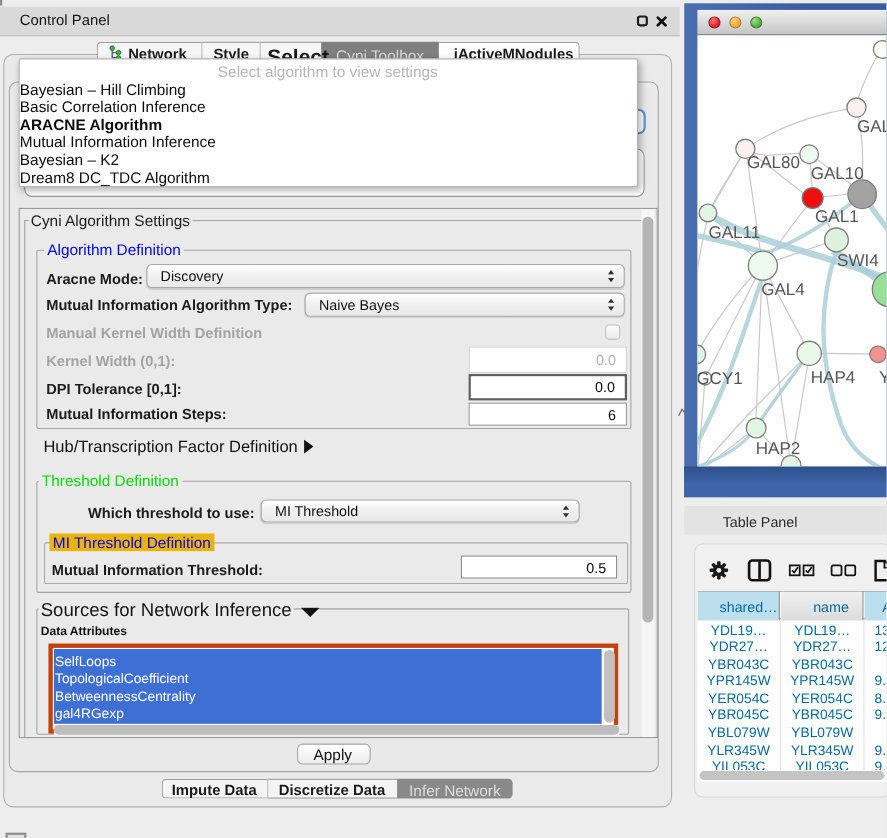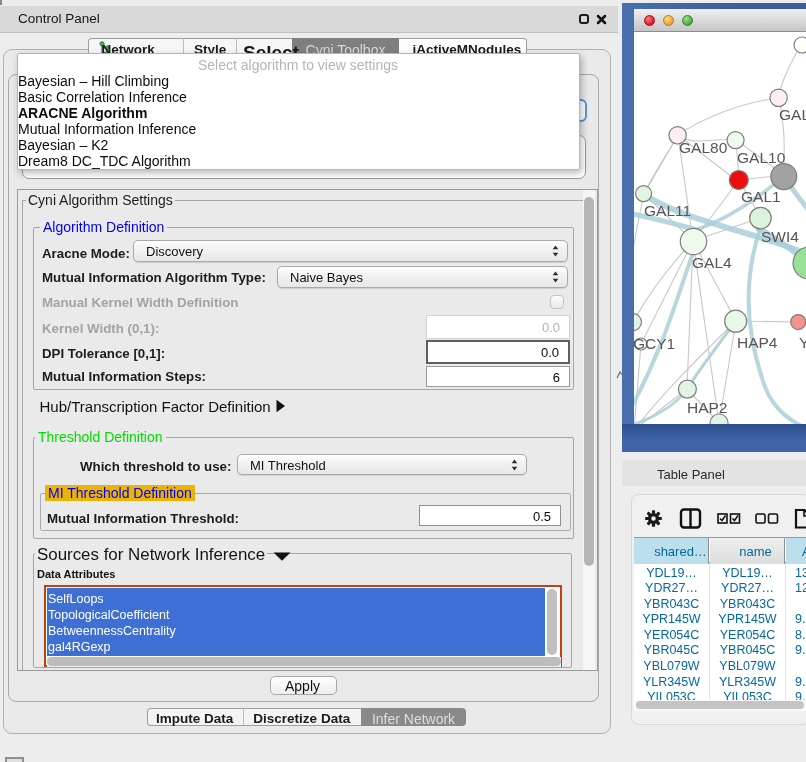--- a/index.html
+++ b/index.html
@@ -42,21 +42,21 @@
   <div class="abs" style="left:95.5px;top:0;width:53px;height:21.5px;background:#f6f6f6;border-top:1px solid #9d9d9d;border-bottom:1px solid #9d9d9d;border-left:1px solid #bdbdbd;"></div>
   <div class="abs" style="left:148.5px;top:0;width:55.8px;height:21.5px;background:#f6f6f6;border-top:1px solid #9d9d9d;border-bottom:1px solid #9d9d9d;border-left:1px solid #bdbdbd;"></div>
   <div class="abs" style="left:204.3px;top:0;width:107.4px;height:21.5px;background:#7f7f7f;"></div>
   <div class="abs" style="left:311.7px;top:0;width:127.8px;height:21.5px;background:#fdfdfd;border:1px solid #9d9d9d;border-left:none;border-radius:0 4px 4px 0;"></div>
   <svg class="abs" style="left:11px;top:2px;" width="12" height="15" viewBox="0 0 12 15">
     <path d="M3 5 L3 12.5 M3 7.8 L7 7.8 M3 12.5 L7 12.5" stroke="#4a5d80" stroke-width="1.2" fill="none"></path>
     <circle cx="3" cy="3.8" r="2.1" fill="#44b34c" stroke="#2a7a30" stroke-width="0.9"></circle>
     <circle cx="8.7" cy="7.8" r="2.1" fill="#44b34c" stroke="#2a7a30" stroke-width="0.9"></circle>
     <circle cx="8.7" cy="12.8" r="2.1" fill="#44b34c" stroke="#2a7a30" stroke-width="0.9"></circle>
   </svg>
-  <div class="abs" style="left:14px;top:4px;font-size:13.5px;font-weight:600;color:#1a1a1a;">Network</div>
+  <div class="abs" style="left:29px;top:4px;font-size:13.5px;font-weight:600;color:#1a1a1a;">Network</div>
   <div class="abs" style="left:106.5px;top:4px;font-size:13.5px;font-weight:600;color:#1a1a1a;">Style</div>
   <div class="abs" style="left:155.5px;top:4px;font-size:19px;font-weight:600;color:#1a1a1a;">Select</div>
   <div class="abs" style="left:204.3px;top:4px;width:107.4px;text-align:center;font-size:14px;color:#d9d9d9;">Cyni Toolbox</div>
   <div class="abs" style="left:325px;top:4px;font-size:13.5px;font-weight:600;color:#1a1a1a;">jActiveMNodules</div>
 </div>
 
 <div class="abs" style="left:17px;top:189px;width:581px;height:482px;border:1px solid #9a9a9a;background:#eaeaea;"></div>
 
 <div class="abs" style="left:22px;top:200px;width:561px;height:470px;border:1px solid #a5a5a5;border-bottom:none;border-right:none;"></div>
 <div class="abs" style="left:26px;top:192px;background:#eaeaea;padding:0 2px;font-size:14px;color:#1c1c1c;">Cyni Algorithm Settings</div>
@@ -121,21 +121,21 @@
   </div>
 
 <div class="abs group" style="left:33px;top:553px;width:539px;height:115px;">
   <div class="gtitle" style="left:1px;color:#141414;font-size:16.9px;top:-9px;padding:0 2px;">Sources for Network Inference</div>
 </div>
 <svg class="abs" style="left:272.5px;top:551.5px;" width="18" height="9" viewBox="0 0 18 9">
     <path d="M0.5 0.5 L17.5 0.5 L9 8.8 Z" fill="#111"></path>
   </svg>
 <div class="abs" style="left:37px;top:568px;font-size:11px;font-weight:bold;color:#111;">Data Attributes</div>
 
-<div class="abs" style="left:44px;top:585px;width:518px;height:82px;border:2px solid #c2410c;background:#fff;">
+<div class="abs" style="left:44px;top:585px;width:518px;height:82px;border:4px solid #c2410c;background:#fff;">
   <div class="abs" style="left:1px;top:1px;width:498px;height:68px;background:#3e6fd5;"></div>
   <div class="abs" style="left:2px;top:4px;font-size:12.5px;color:#fff;line-height:16px;">SelfLoops<br>TopologicalCoefficient<br>BetweennessCentrality<br>gal4RGexp</div>
 
   <div class="abs" style="left:501px;top:2px;width:10px;height:66px;background:#c0c0c0;border-radius:5px;"></div>
 
   <div class="abs" style="left:1px;top:70px;width:514px;height:10px;background:#f2f2f2;"></div>
   <div class="abs" style="left:1px;top:70px;width:514px;height:9px;background:#bdbdbd;border-radius:5px;"></div>
 </div>
 
 <div class="abs" style="left:583px;top:190px;width:12px;height:480px;background:#f6f6f6;"></div>

